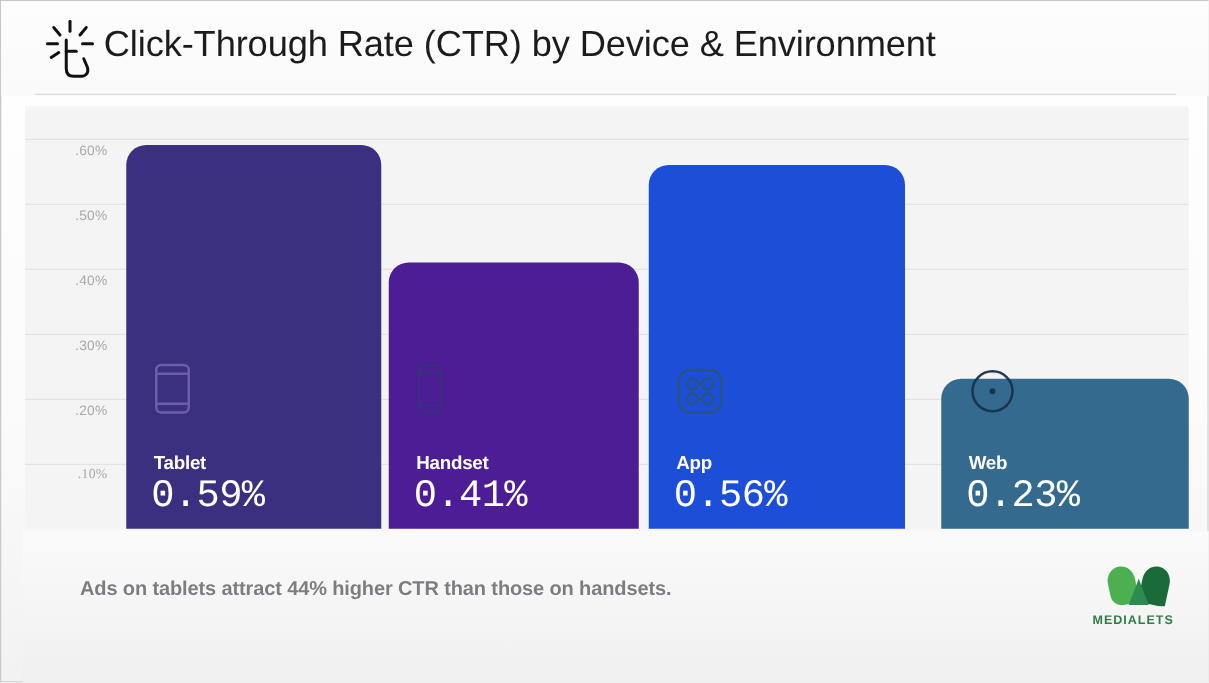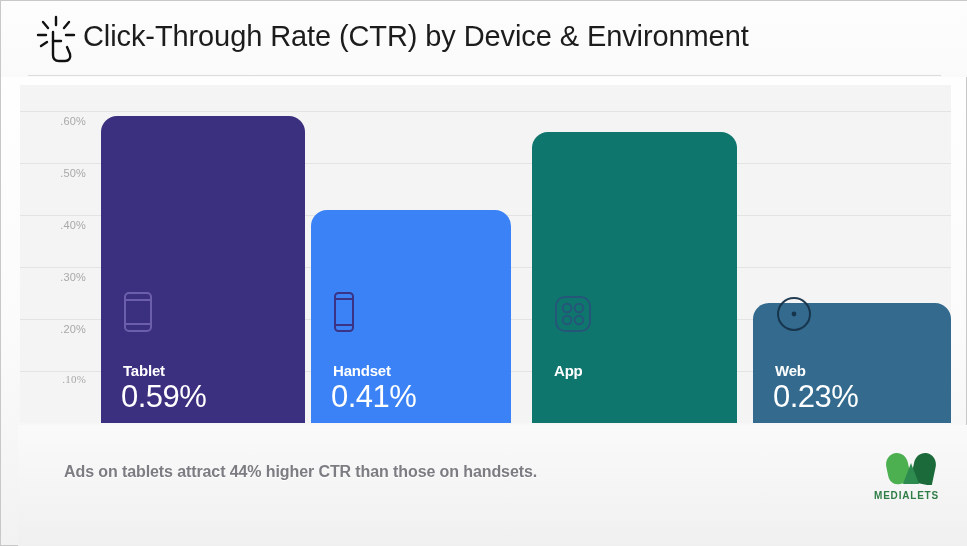--- a/index.html
+++ b/index.html
@@ -63,20 +63,21 @@
     position:absolute; left:22px;
     bottom:44px;
     color:#ffffff; font-size:15px; font-weight:bold;
     letter-spacing:-0.2px;
   }
   .bar-value {
     position:absolute; left:20px;
     bottom:8px;
     color:#ffffff; font-size:31px; font-weight:400;
     letter-spacing:-0.5px;
+    font-family:Liberation Mono, monospace;
   }
 
   
   #footer {
     position:absolute; left:17px; top:424px; width:967px; height:121px;
     background:linear-gradient(180deg,#fafafa 0%,#f0f0f0 100%);
   }
   .footer-line {
     position:absolute; left:46px;
     font-size:16px; font-weight:bold; color:#7c7c82;
@@ -144,38 +145,39 @@
     <div id="bars">
         <div class="bar" style="left: 81px; width: 204px; height: 307px; background: rgb(59, 47, 127); padding-left: 44px;">
           <div class="bar-icon" style="top: auto; bottom: 86px;"><svg width="30" height="42" viewBox="0 0 30 42">
               <rect x="2" y="2" width="26" height="38" rx="4" stroke="#6E62AE" fill="none" stroke-width="2"></rect>
               <line x1="2" y1="9" x2="28" y2="9" stroke="#6E62AE" fill="none" stroke-width="2"></line>
               <line x1="2" y1="33" x2="28" y2="33" stroke="#6E62AE" fill="none" stroke-width="2"></line>
             </svg></div>
           <div class="bar-label">Tablet</div>
           <div class="bar-value">0.59%</div>
         </div>
-        <div class="bar" style="left: 291px; width: 200px; height: 213px; background: #3b82f6;">
+        <div class="bar" style="left: 291px; width: 200px; height: 213px; background: #4c1d95;">
           <div class="bar-icon" style="top: auto; bottom: 86px;"><svg width="22" height="42" viewBox="0 0 22 42">
               <rect x="2" y="2" width="18" height="38" rx="3.5" stroke="#3B2F7F" fill="none" stroke-width="2"></rect>
               <line x1="2" y1="8" x2="20" y2="8" stroke="#3B2F7F" fill="none" stroke-width="2"></line>
               <line x1="2" y1="34" x2="20" y2="34" stroke="#3B2F7F" fill="none" stroke-width="2"></line>
             </svg></div>
           <div class="bar-label">Handset</div>
           <div class="bar-value">0.41%</div>
         </div>
-        <div class="bar" style="left: 512px; width: 205px; height: 291px; background: #0f766e; margin-top: 11px;">
+        <div class="bar" style="left: 499px; width: 205px; height: 291px; background: #1d4ed8; margin-top: 11px;">
           <div class="bar-icon" style="top: auto; bottom: 86px;"><svg width="38" height="38" viewBox="0 0 38 38">
               <rect x="2" y="2" width="34" height="34" rx="9" stroke="#27557A" fill="none" stroke-width="2"></rect>
               <circle cx="13" cy="13" r="4.3" stroke="#27557A" fill="none" stroke-width="2"></circle>
               <circle cx="25" cy="13" r="4.3" stroke="#27557A" fill="none" stroke-width="2"></circle>
               <circle cx="13" cy="25" r="4.3" stroke="#27557A" fill="none" stroke-width="2"></circle>
               <circle cx="25" cy="25" r="4.3" stroke="#27557A" fill="none" stroke-width="2"></circle>
             </svg></div>
           <div class="bar-label">App</div>
+          <div class="bar-value">0.56%</div>
         </div>
         <div class="bar" style="left: 733px; width: 198px; height: 120px; background: rgb(51, 106, 142); text-align: right;">
           <div class="bar-icon" style="top: auto; bottom: 86px;"><svg width="38" height="38" viewBox="0 0 38 38">
               <circle cx="19" cy="19" r="16" stroke="#16334A" fill="none" stroke-width="2"></circle>
               <path d="M26 12 L16 22 L12 26 L22 16 Z" fill="#16334A" stroke="none"></path>
               <circle cx="19" cy="19" r="2.4" fill="#16334A" stroke="none"></circle>
             </svg></div>
           <div class="bar-label">Web</div>
           <div class="bar-value">0.23%</div>
         </div>

